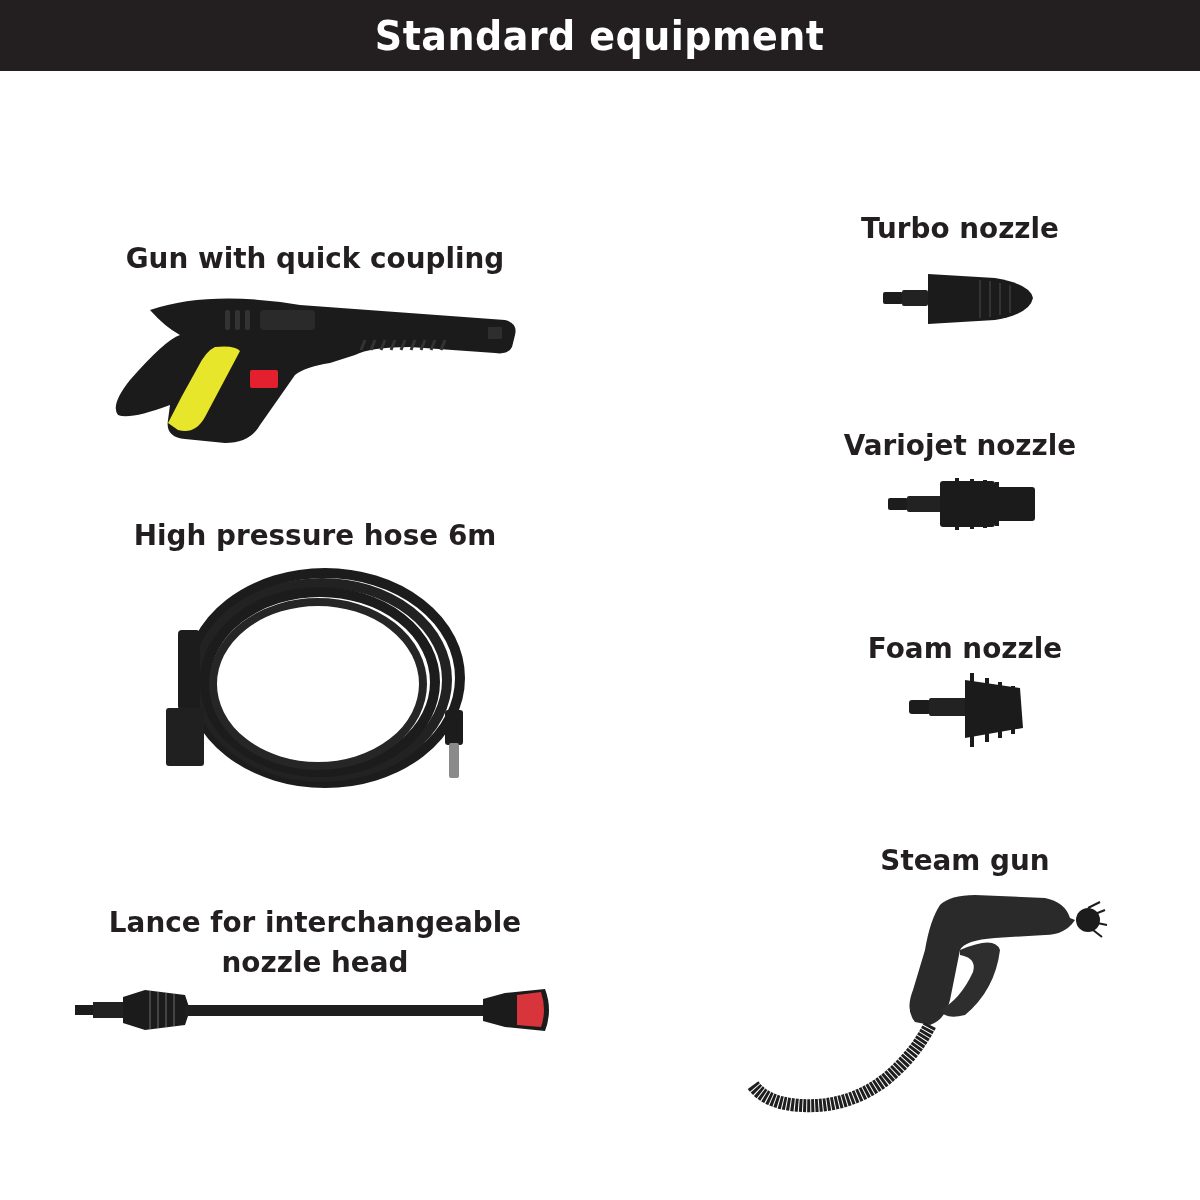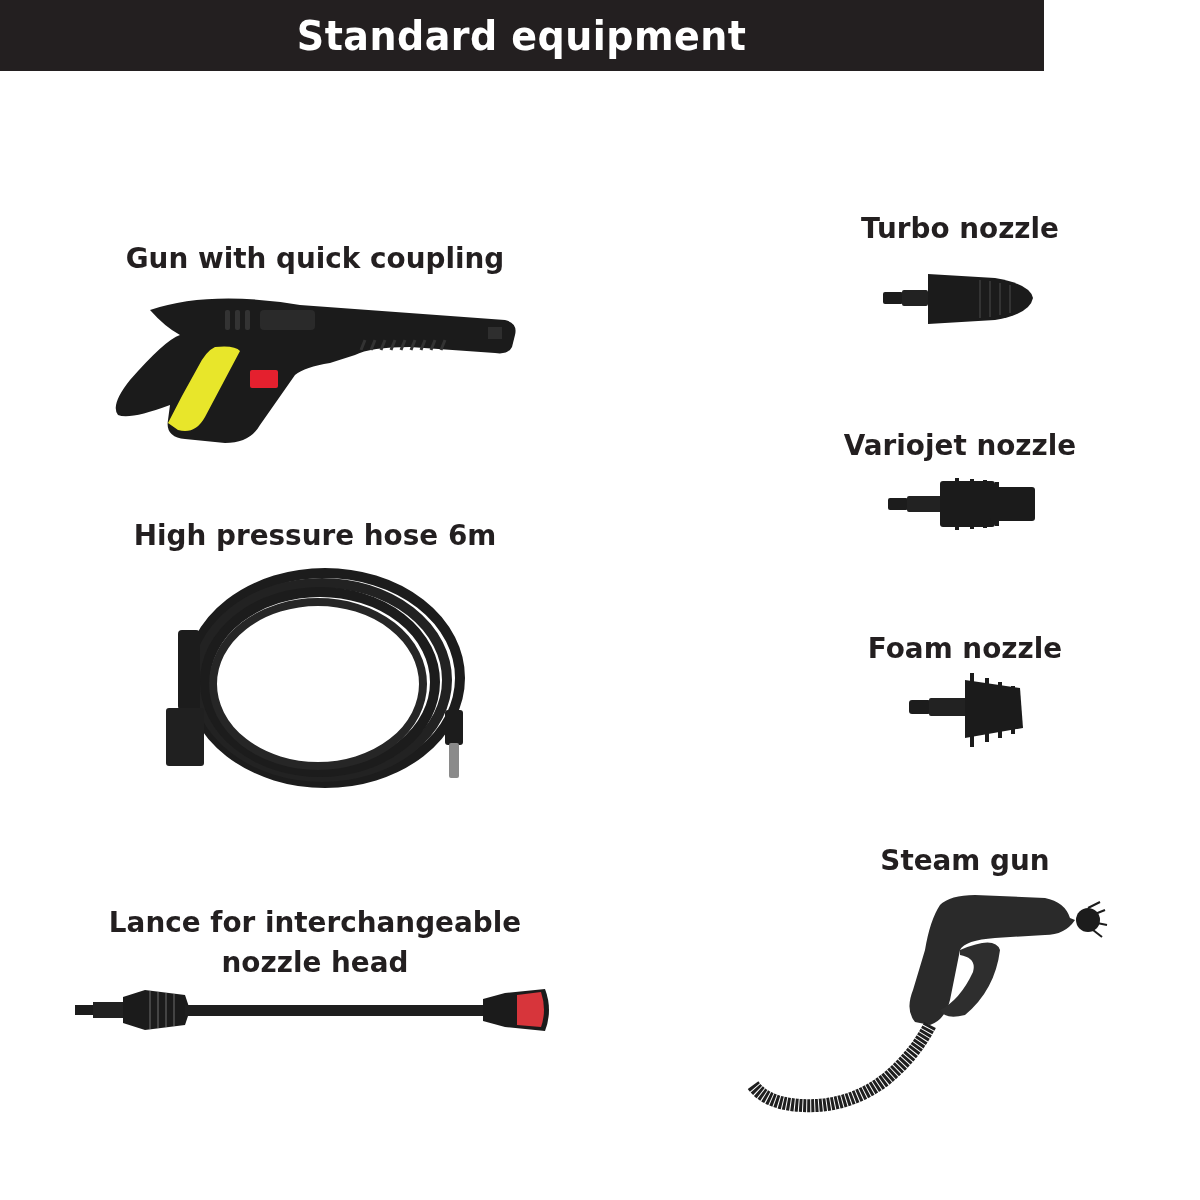--- a/index.html
+++ b/index.html
@@ -3,21 +3,21 @@
 <meta charset="utf-8">
 <style>
   html, body { margin: 0; padding: 0; }
   body {
     width: 1200px; height: 1200px; position: relative; overflow: hidden;
     background: #ffffff;
     font-family: "DejaVu Sans", "Liberation Sans", sans-serif;
     color: #231f20;
   }
   .header {
-    position: absolute; left: 0; top: 0; width: 1044px; height: 71px;
+    position: absolute; left: 0; top: 0; width: 1200px; height: 71px;
     background: #231f20;
     display: flex; align-items: center; justify-content: center;
   }
   .header h1 {
     margin: 0; color: #ffffff; font-size: 40px; font-weight: bold;
     letter-spacing: 0.5px; transform: scaleX(0.95);
   }
   .label {
     position: absolute; font-weight: bold; font-size: 29px; text-align: center;
     color: #231f20; white-space: nowrap; line-height: 40px;

